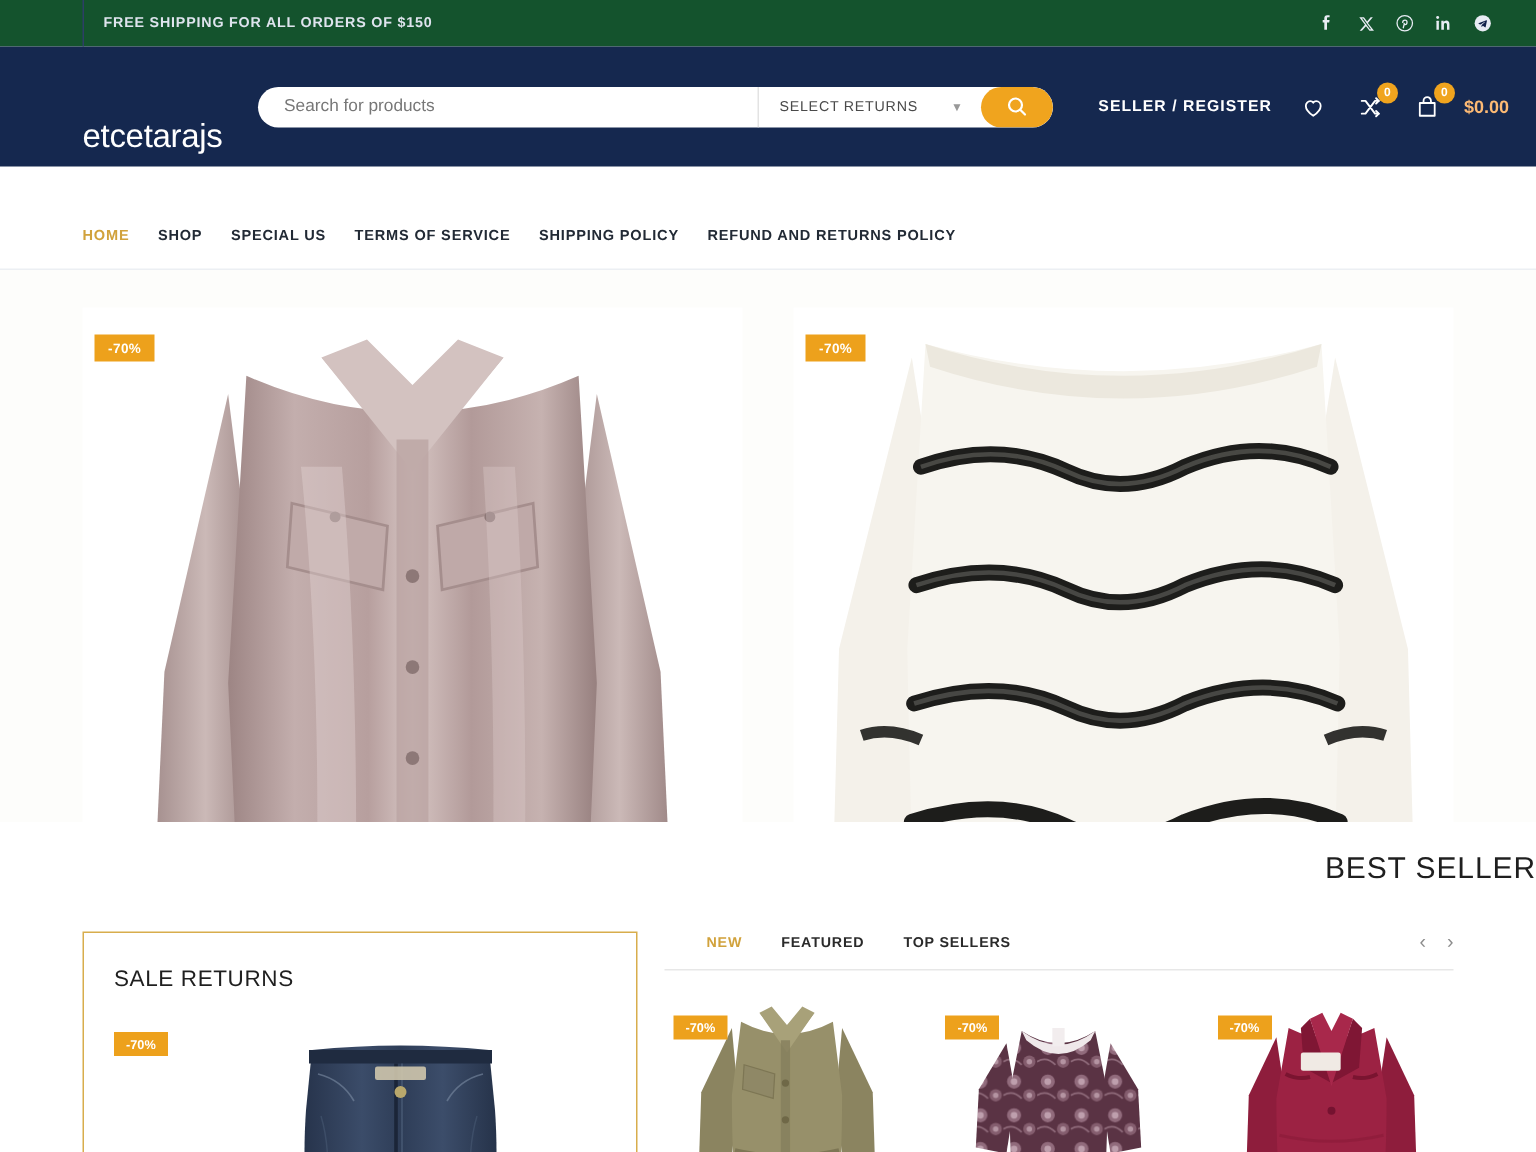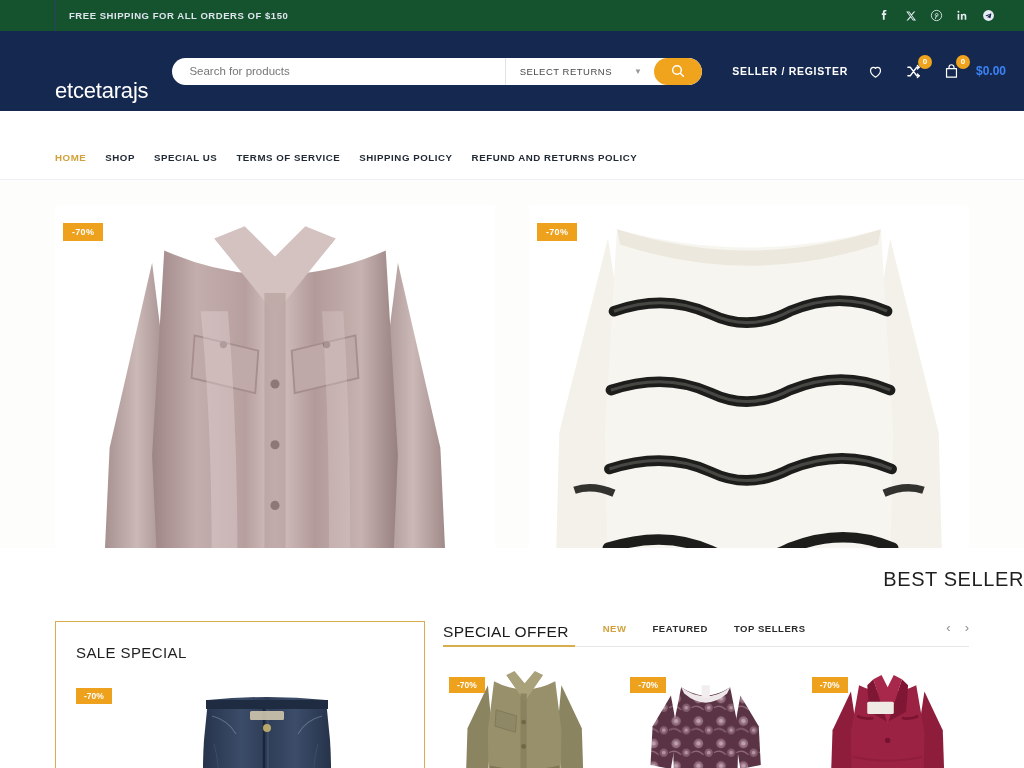--- a/index.html
+++ b/index.html
@@ -128,21 +128,21 @@
     background: #f0a41e;
     color: #ffffff;
     font-size: 8px;
     font-weight: 700;
     display: flex; align-items: center; justify-content: center;
     line-height: 1;
   }
   .cart-total {
     font-size: 12px;
     font-weight: 700;
-    color: #3b82f6;
+    color: #fdba74;
     margin-left: -4px;
     white-space: nowrap;
   }
 
   
   .nav {
     height: 28px;
     background: #ffffff;
     border-bottom: 1px solid #eceff3;
     display: flex; 
@@ -482,21 +482,21 @@
       </g>
     </svg>
   </div>
 </div>
 
 <div class="bs-title">BEST SELLER</div>
 
 <div class="panels">
 
   <div class="sale-panel">
-    <div class="sale-title">SALE SPECIAL</div>
+    <div class="sale-title">SALE RETURNS</div>
     <span class="sale-badge">-70%</span>
     <svg class="jeans" viewBox="0 0 166 96" preserveAspectRatio="xMidYMin meet">
       <defs>
         <linearGradient id="dnm" x1="0" y1="0" x2="1" y2="0">
           <stop offset="0" stop-color="#27344c"></stop>
             <stop offset="0.3" stop-color="#3b4c69"></stop>
           <stop offset="0.5" stop-color="#2e3d57"></stop>
             <stop offset="0.72" stop-color="#3c4d6a"></stop>
           <stop offset="1" stop-color="#26334a"></stop>
         </linearGradient>
@@ -510,21 +510,20 @@
       <circle cx="83" cy="34" r="4" fill="#b9a86c"></circle>
       <path d="M28 22 Q44 26 52 40" fill="none" stroke="#7c8ca3" stroke-width="1.1" opacity="0.6"></path>
       <path d="M138 22 Q122 26 114 40" fill="none" stroke="#7c8ca3" stroke-width="1.1" opacity="0.6"></path>
       <path d="M30 50 Q36 70 34 96" fill="none" stroke="#4c5d78" stroke-width="1" opacity="0.5"></path>
       <path d="M134 50 Q128 70 130 96" fill="none" stroke="#4c5d78" stroke-width="1" opacity="0.5"></path>
     </svg>
   </div>
 
   <div class="offer-panel">
     <div class="offer-head">
-      <span class="offer-title">SPECIAL OFFER</span>
       <div class="offer-tabs">
         <span class="offer-tab active">NEW</span>
         <span class="offer-tab">FEATURED</span>
         <span class="offer-tab">TOP SELLERS</span>
       </div>
       <div class="arrows">
         <span class="arrow">‹</span>
         <span class="arrow">›</span>
       </div>
     </div>

